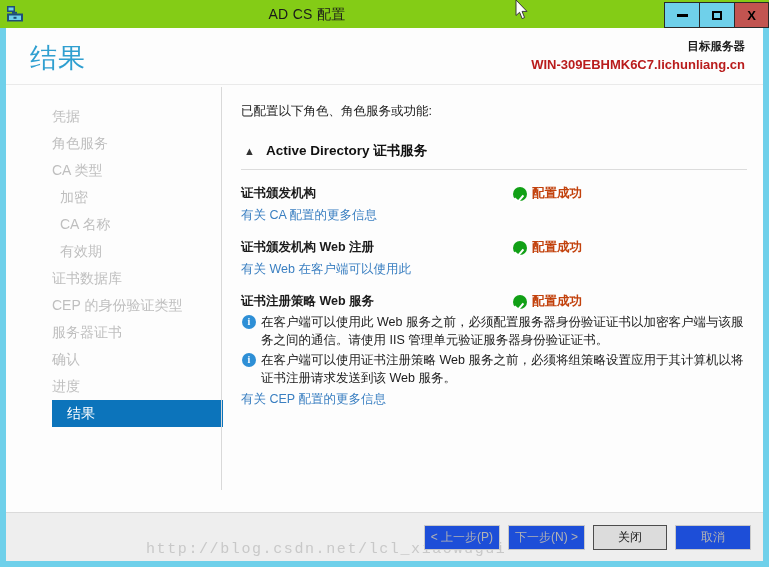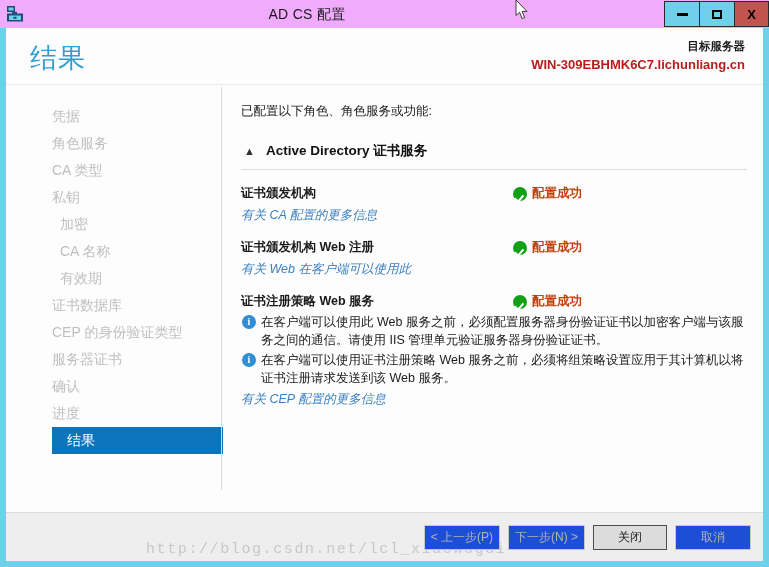--- a/index.html
+++ b/index.html
@@ -18,22 +18,22 @@
     background: #fdfdfd;
     border-left: 6px solid #6fd0ea;
     border-right: 6px solid #6fd0ea;
     border-bottom: 6px solid #6fd0ea;
   }
 
   
   #titlebar {
     position: absolute; top: 0; left: -6px;
     width: 769px; height: 28px;
-    background: #f0abfc;
-    display: flex; align-items: flex-start;
+    background: #84cc16;
+    display: flex; align-items: flex-end;
   }
   #app-icon {
     width: 30px; height: 28px;
     display: flex; align-items: center; justify-content: center;
     flex: 0 0 30px;
   }
   #title-text {
     flex: 1 1 auto;
     text-align: center;
     font-size: 14px;
@@ -166,21 +166,20 @@
     width: 4px; height: 7px;
     border: 2px solid #fff;
     border-top: none; border-left: none;
     transform: rotate(40deg);
   }
   .result-link {
     font-size: 12.5px; color: #3a7fc1; line-height: 20px;
     display: inline-block;
     margin-bottom: 13px;
     cursor: pointer;
-    font-style: italic;
   }
   .note {
     position: relative;
     padding-left: 20px;
     font-size: 12.5px; color: #1a1a1a;
     line-height: 18px;
     margin-bottom: 2px;
     max-width: 528px;
   }
   .info-icon {
@@ -269,21 +268,20 @@
       <div id="target-name">WIN-309EBHMK6C7.lichunliang.cn</div>
     </div>
   </div>
 
   <div id="body-area">
 
     <div id="sidebar">
         <div class="nav-item">凭据</div>
         <div class="nav-item">角色服务</div>
         <div class="nav-item">CA 类型</div>
-        <div class="nav-item">私钥</div>
         <div class="nav-item sub">加密</div>
         <div class="nav-item sub">CA 名称</div>
         <div class="nav-item sub">有效期</div>
         <div class="nav-item">证书数据库</div>
         <div class="nav-item">CEP 的身份验证类型</div>
         <div class="nav-item">服务器证书</div>
         <div class="nav-item">确认</div>
         <div class="nav-item">进度</div>
         <div class="nav-item selected">结果</div>
       </div>

